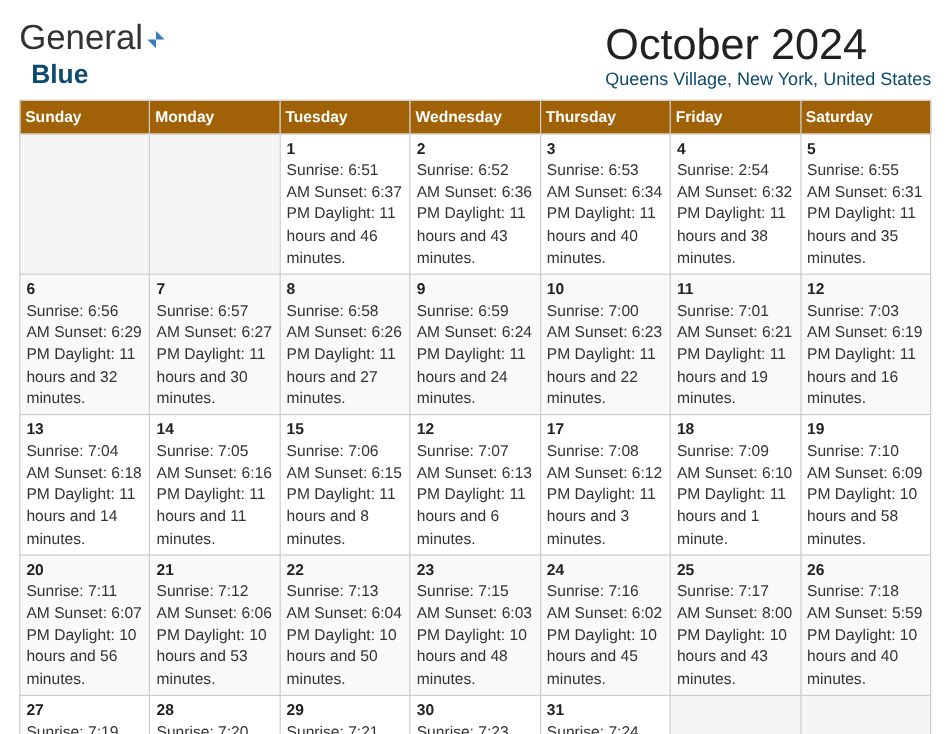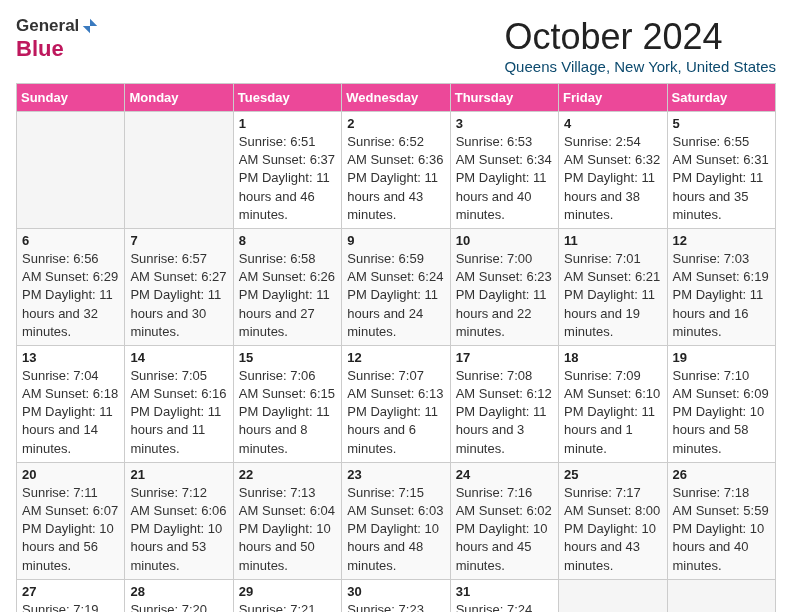--- a/index.html
+++ b/index.html
@@ -17,28 +17,29 @@
       margin-bottom: 8px;
     }
     .logo {
       display: flex;
       flex-direction: column;
       align-items: flex-start;
     }
     .logo-text {
       display: flex;
       align-items: center;
-      font-size: 17px;
-      font-weight: bold;
+      font-size: 29px;
+      font-weight: normal;
     }
     .logo-general {
       color: #333;
     }
     .logo-blue {
-      color: #be185d;
+      color: #0c4a6e;
+      margin-left: 10px;
     }
     .logo-icon {
       width: 18px;
       height: 18px;
       margin-left: 2px;
     }
     .title-section {
       text-align: left;
     }
     .month-title {
@@ -49,21 +50,21 @@
     .location {
       font-size: 15px;
       color: #0c4a6e;
     }
     table {
       width: 100%;
       border-collapse: collapse;
       table-layout: fixed;
     }
     th {
-      background-color: #ec4899;
+      background-color: #a16207;
       color: #fff;
       padding: 6px 4px;
       font-size: 13px;
       text-align: left;
       border: 1px solid #ccc;
     }
     td {
       border: 1px solid #ccc;
       vertical-align: top;
       padding: 4px 5px;

